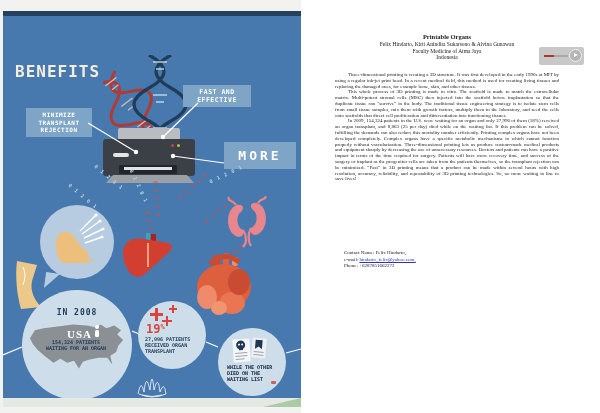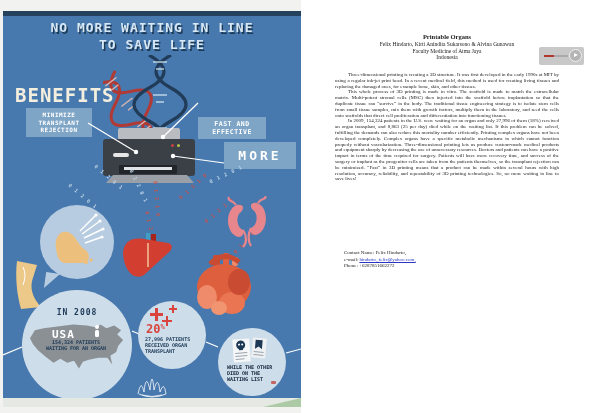--- a/index.html
+++ b/index.html
@@ -7,25 +7,25 @@
          font-family:"DejaVu Sans Mono", monospace;}
   
   .page-left{position:absolute;left:3px;top:11px;width:298px;height:396px;}
   .poster{position:relative;width:298px;height:387px;background:#4879ae;overflow:hidden;}
   .top-band{position:absolute;left:0;top:0;width:298px;height:5px;background:#24415e;}
   .poster-title{position:absolute;left:0;top:8px;width:100%;text-align:center;
     font-size:13px;line-height:17px;font-weight:bold;letter-spacing:1px;color:#d7e8f4;
     text-shadow:1.5px 1.5px 0 #1d3a57;}
   .benefits{position:absolute;left:12px;top:52px;color:#f3eedd;font-weight:bold;}
   .benefits .b1{font-size:10.5px;letter-spacing:1px;line-height:12px;}
-  .benefits .b2{font-size:19px;letter-spacing:1px;line-height:17px;margin-top:24px;}
+  .benefits .b2{font-size:16px;letter-spacing:1px;line-height:17px;}
   .label{position:absolute;background:#7ea5c6;color:#fff;font-weight:bold;text-align:center;
     padding:3px 2px;}
   .minimize{left:23px;top:97px;width:62px;font-size:6px;line-height:7.5px;letter-spacing:.5px;}
-  .fast{left:195px;top:74px;width:64px;font-size:6.5px;line-height:8px;letter-spacing:.5px;margin-top:32px;}
+  .fast{left:180px;top:74px;width:64px;font-size:6.5px;line-height:8px;letter-spacing:.5px;}
   .cheap{left:221px;top:131px;width:68px;font-size:13px;line-height:21px;letter-spacing:3px;}
   
   .printer-top{position:absolute;left:115px;top:117px;width:62px;height:12px;background:#b9bdc1;border-radius:2px;}
   .printer-body{position:absolute;left:100px;top:128px;width:92px;height:37px;background:#3a4046;border-radius:3px;}
   .printer-dash{position:absolute;left:10px;top:14px;width:16px;height:3.5px;background:#e6e6e6;border-radius:2px;}
   .led{position:absolute;width:3px;height:3px;border-radius:50%;top:5px;}
   .led1{left:68px;background:#cf4040;}
   .led2{left:74px;background:#b7c24a;}
   .printer-slot{position:absolute;left:16px;top:26px;width:58px;height:9px;background:#22262b;border-radius:1px;}
   .slot-paper{position:absolute;left:5px;top:2px;width:48px;height:3px;background:#dfe3e6;}
@@ -51,22 +51,22 @@
   .heart{position:absolute;left:190px;top:241px;}
   .dna{position:absolute;left:100px;top:44px;}
   
   .circle{position:absolute;border-radius:50%;background:#cdddea;}
   .c1{left:19px;top:279px;width:110px;height:110px;}
   .c2{left:135px;top:290px;width:68px;height:68px;}
   .c3{left:215px;top:317px;width:68px;height:68px;}
   .in2009{position:absolute;left:0;width:100%;top:18px;text-align:center;font-size:8px;font-weight:bold;
     letter-spacing:1px;color:#1d3a57;}
   .usamap{position:absolute;left:6px;top:32px;}
-  .usa-label{position:absolute;left:30px;top:38px;width:40px;text-align:left;font-size:11px;
-    font-weight:bold;color:#fff;letter-spacing:1px;}
+  .usa-label{position:absolute;left:30px;top:38px;width:40px;text-align:right;font-size:11px;
+    font-weight:bold;color:#fff;letter-spacing:1px;font-family:Liberation Serif, serif;}
   .usa-stats{position:absolute;left:22px;top:50px;width:64px;text-align:center;font-size:5px;
     line-height:5.8px;font-weight:bold;color:#1d3a57;}
   .person{position:absolute;left:72px;top:35px;}
   .cross{position:absolute;}
   .cross .h,.cross .v{position:absolute;background:#d9453c;}
   .cr1{left:12px;top:7px;width:13px;height:13px;} .cr2{left:31px;top:4px;width:8px;height:8px;}
   .cr3{left:24px;top:15px;width:10px;height:10px;}
   .cross .h{left:0;top:36%;width:100%;height:28%;} .cross .v{top:0;left:36%;height:100%;width:28%;}
   .pct{position:absolute;left:8px;top:21px;color:#d9453c;font-weight:bold;font-size:12px;}
   .pct .sign{font-size:7px;vertical-align:4px;}
@@ -101,24 +101,20 @@
 </style>
 </head>
 <body>
 
 <div class="stage">
 
   <div class="page-left">
     <div class="poster">
       <div class="top-band"></div>
 
-      <div class="poster-title">
-        <div>NO MORE WAITING IN LINE</div>
-        <div>TO SAVE LIFE</div>
-      </div>
 
       <svg class="dna" width="95" height="92" viewBox="0 0 95 92">
         <g transform="rotate(-38 28 72)" stroke="#b23a35" fill="none">
           <path d="M30,18 C48,26 48,36 30,44 C12,52 12,62 30,70 C48,78 48,88 30,96" stroke-width="3"></path>
           <path d="M50,18 C32,26 32,36 50,44 C68,52 68,62 50,70 C32,78 32,88 50,96" stroke-width="3"></path>
           <g stroke="#e0b9b4" stroke-width="1.2">
             <line x1="33" y1="24" x2="47" y2="24"></line>
               <line x1="36" y1="31" x2="44" y2="31"></line>
             <line x1="33" y1="50" x2="47" y2="50"></line>
               <line x1="36" y1="57" x2="44" y2="57"></line>
@@ -261,21 +257,21 @@
           </div>
         <div class="cross cr2">
             <div class="h"></div>
             <div class="v"></div>
           </div>
         <div class="cross cr3">
             <div class="h"></div>
             <div class="v"></div>
           </div>
         <div class="pct">
-          <span>20</span><span class="sign">%</span>
+          <span>19</span><span class="sign">%</span>
         </div>
         <div class="received">27,996 PATIENTS RECEIVED ORGAN TRANSPLANT</div>
       </div>
 
       <div class="circle c3">
         <svg class="docs-icon" width="40" height="28" viewBox="0 0 40 28">
           <g transform="rotate(5 27 12)">
             <rect x="20" y="2" width="14" height="20" fill="#eef0f2"></rect>
             <path d="M23,4 h7 v9 l-3.5,-2.5 l-3.5,2.5 Z" fill="#1c3854"></path>
             <line x1="22" y1="16" x2="32" y2="16" stroke="#9aa4ad" stroke-width="1"></line>

